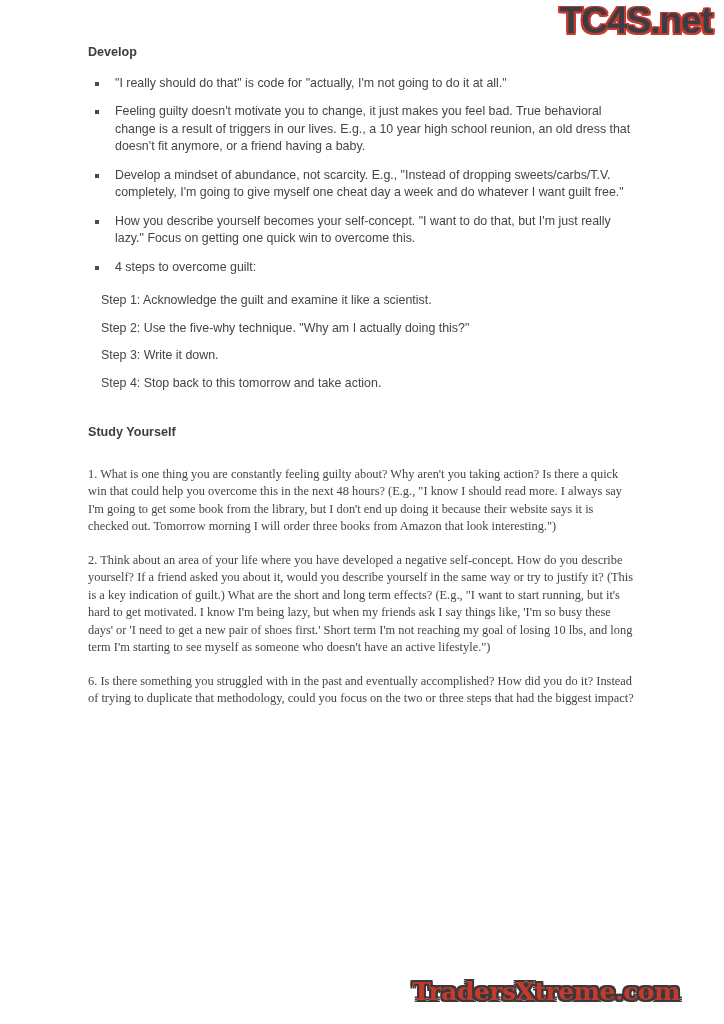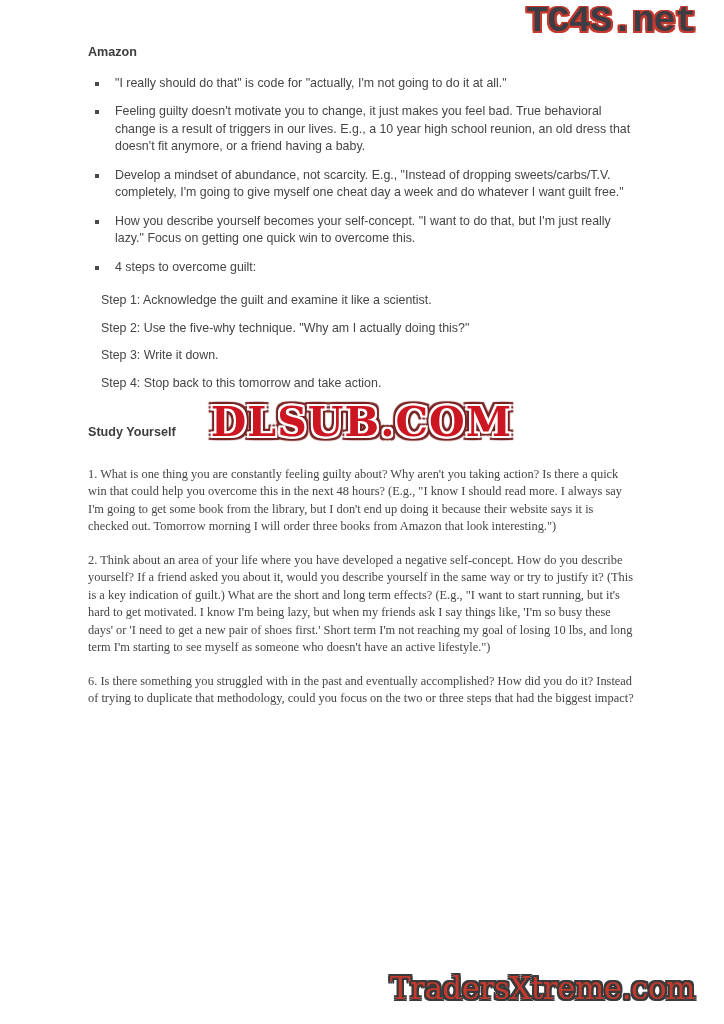--- a/index.html
+++ b/index.html
@@ -9,22 +9,22 @@
     background: #ffffff;
     font-family: "Liberation Sans", sans-serif;
     color: var(--body-text, #454545);
     overflow: hidden;
   }
 
   
   .logo-top {
     position: absolute;
     top: 0px;
-    right: 28px;
-    font-family: Liberation Mono, monospace;
+    right: 12px;
+    font-family: Liberation Sans, sans-serif;
     font-weight: bold;
     font-size: 37px;
     letter-spacing: -1px;
     color: var(--logo-dark, #3c3c44);
     text-shadow:
       -2px -1px 0 var(--logo-red, #c43a2e),  2px -1px 0 var(--logo-red, #c43a2e),
       -2px  2px 0 var(--logo-red, #c43a2e),  2px  2px 0 var(--logo-red, #c43a2e),
       -2px  0   0 var(--logo-red, #c43a2e),  2px  0   0 var(--logo-red, #c43a2e),
        0   -1px 0 var(--logo-red, #c43a2e),  0    2px 0 var(--logo-red, #c43a2e);
     cursor: pointer;
@@ -101,24 +101,24 @@
   }
 
   .questions { margin-top: 24px; font-family: Liberation Serif, serif; }
   .question { margin-bottom: 16px; }
   .question.spaced { margin-top: 15px; }
 
   
   .logo-bottom {
     position: absolute;
     bottom: 18px;
-    right: 29px;
+    right: 44px;
     font-family: "DejaVu Serif", serif;
-    font-weight: normal;
-    font-size: 31px;
+    font-weight: bold;
+    font-size: 25px;
     letter-spacing: -0.5px;
     white-space: nowrap;
     color: var(--logo-red, #c43a2e);
     text-shadow:
       -2px -2px 0 #3a3a3a,  2px -2px 0 #3a3a3a,
       -2px  2px 0 #3a3a3a,  2px  2px 0 #3a3a3a,
       -2px  0   0 #3a3a3a,  2px  0   0 #3a3a3a,
        0   -2px 0 #3a3a3a,  0    2px 0 #3a3a3a;
     cursor: pointer;
   }
@@ -127,21 +127,21 @@
 <body>
 
 <div class="page">
 
   <div class="logo-top">TC4S.net</div>
 
 
   <div class="content">
 
     <div class="summary-heading-wrap">
-      <h2 class="section-heading">Amazon</h2>
+      <h2 class="section-heading">Develop</h2>
     </div>
 
     <ul class="bullets">
       <li>
         <span class="bullet-marker"></span>
         <span class="bullet-text">"I really should do that" is code for "actually, I'm not going to do it at all."</span>
       </li>
       <li>
         <span class="bullet-marker"></span>
         <span class="bullet-text">Feeling guilty doesn't motivate you to change, it just makes you feel bad. True behavioral change is a result of triggers in our lives. E.g., a 10 year high school reunion, an old dress that doesn't fit anymore, or a friend having a baby.</span>
@@ -162,21 +162,20 @@
 
     <div class="steps">
       <p>Step 1: Acknowledge the guilt and examine it like a scientist.</p>
       <p>Step 2: Use the five-why technique. "Why am I actually doing this?"</p>
       <p>Step 3: Write it down.</p>
       <p>Step 4: Stop back to this tomorrow and take action.</p>
     </div>
 
     <div class="sq-wrap">
       <h2 class="section-heading">Study Yourself</h2>
-      <div class="logo-mid">DLSUB.COM</div>
     </div>
 
     <div class="questions">
       <p class="question">1. What is one thing you are constantly feeling guilty about? Why aren't you taking action? Is there a quick win that could help you overcome this in the next 48 hours? (E.g., "I know I should read more. I always say I'm going to get some book from the library, but I don't end up doing it because their website says it is checked out. Tomorrow morning I will order three books from Amazon that look interesting.")</p>
       <p class="question spaced">2. Think about an area of your life where you have developed a negative self-concept. How do you describe yourself? If a friend asked you about it, would you describe yourself in the same way or try to justify it? (This is a key indication of guilt.) What are the short and long term effects? (E.g., "I want to start running, but it's hard to get motivated. I know I'm being lazy, but when my friends ask I say things like, 'I'm so busy these days' or 'I need to get a new pair of shoes first.' Short term I'm not reaching my goal of losing 10 lbs, and long term I'm starting to see myself as someone who doesn't have an active lifestyle.")</p>
       <p class="question spaced">6. Is there something you struggled with in the past and eventually accomplished? How did you do it? Instead of trying to duplicate that methodology, could you focus on the two or three steps that had the biggest impact?</p>
     </div>
 
   </div>
 

